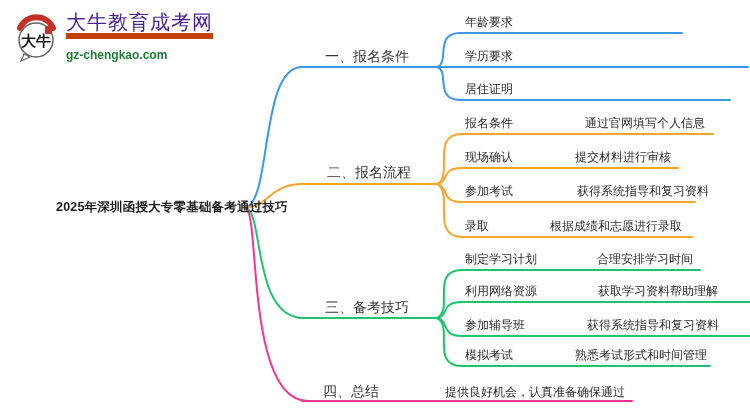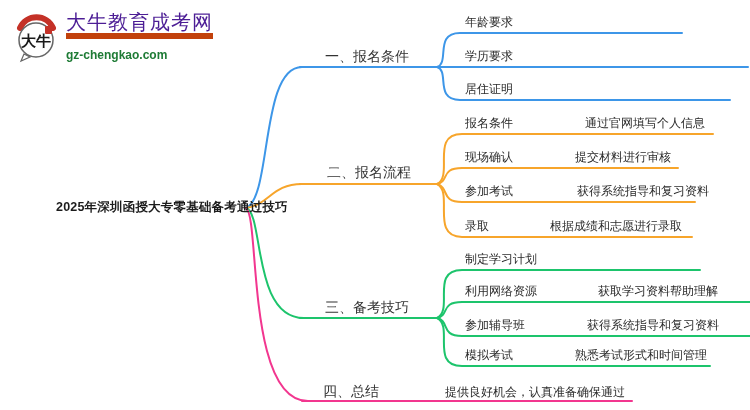--- a/index.html
+++ b/index.html
@@ -90,20 +90,21 @@
   <div class="node child-label" style="left:465px;top:115px">报名条件</div>
   <div class="node child-value" style="left:585px;top:115px">通过官网填写个人信息</div>
   <div class="node child-label" style="left:465px;top:149px">现场确认</div>
   <div class="node child-value" style="left:575px;top:149px">提交材料进行审核</div>
   <div class="node child-label" style="left:465px;top:183px">参加考试</div>
   <div class="node child-value" style="left:577px;top:183px">获得系统指导和复习资料</div>
   <div class="node child-label" style="left:465px;top:218px">录取</div>
   <div class="node child-value" style="left:550px;top:218px">根据成绩和志愿进行录取</div>
 
   <div class="node child-label" style="left:465px;top:251px">制定学习计划</div>
+  <div class="node child-value" style="left:597px;top:251px">合理安排学习时间</div>
   <div class="node child-label" style="left:465px;top:283px">利用网络资源</div>
   <div class="node child-value" style="left:598px;top:283px">获取学习资料帮助理解</div>
   <div class="node child-label" style="left:465px;top:317px">参加辅导班</div>
   <div class="node child-value" style="left:587px;top:317px">获得系统指导和复习资料</div>
   <div class="node child-label" style="left:465px;top:347px">模拟考试</div>
   <div class="node child-value" style="left:575px;top:347px">熟悉考试形式和时间管理</div>
 
   <div class="node child-label" style="left:445px;top:384px">提供良好机会，认真准备确保通过</div>
 
 </div>

